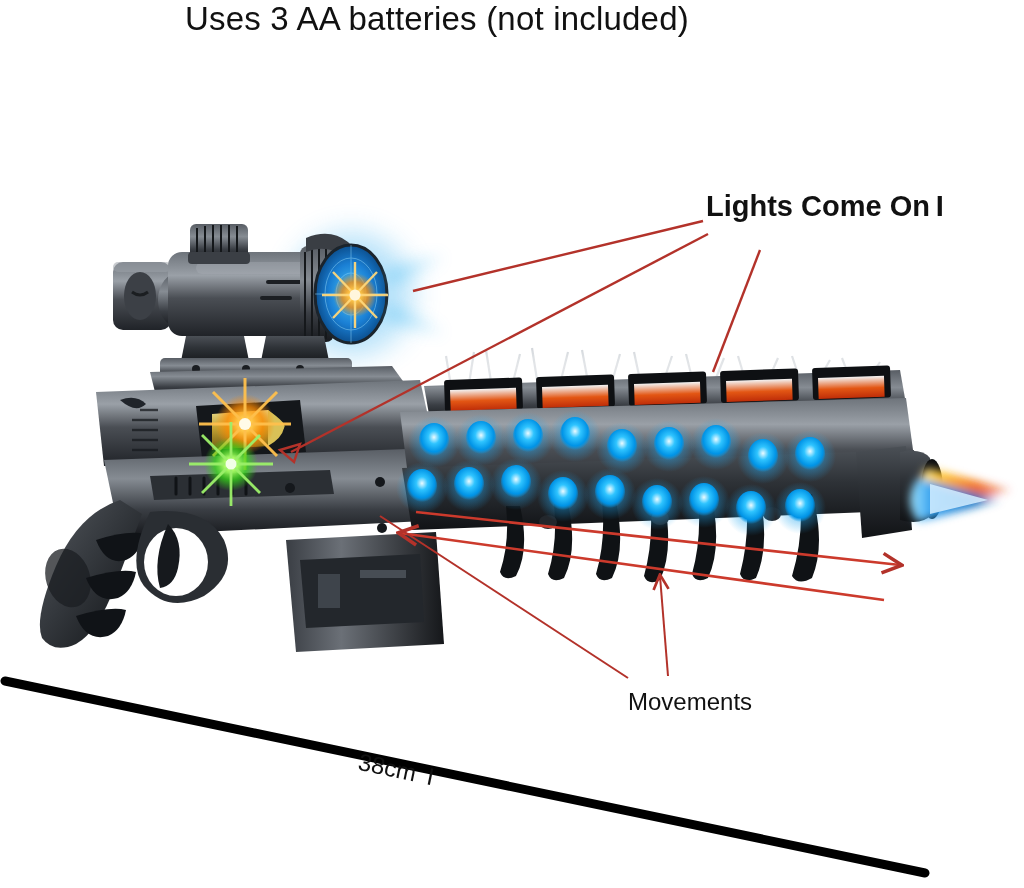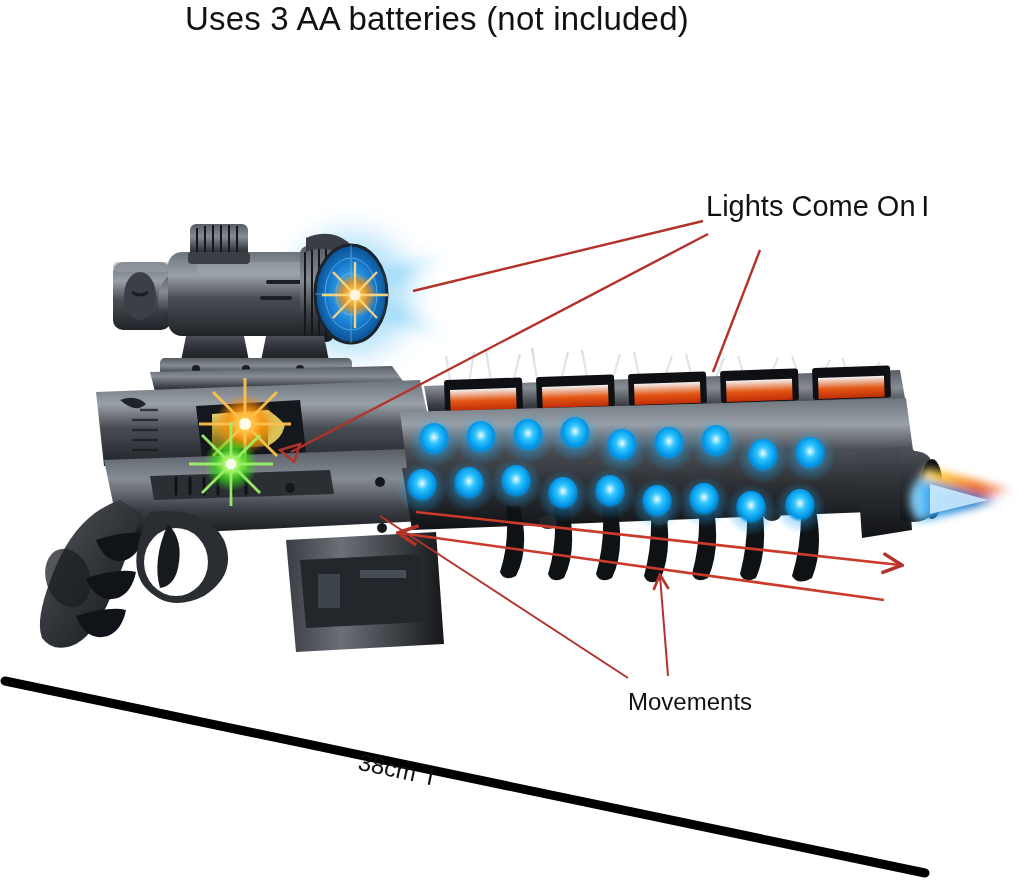--- a/index.html
+++ b/index.html
@@ -33,20 +33,21 @@
   #title-text {
     left: 185px;
     top: 2px;
     font-size: 33px;
     letter-spacing: 0.2px;
   }
   #lights-label {
     left: 706px;
     top: 192px;
     font-size: 29px;
+    font-weight: bold;
   }
   #movements-label {
     left: 628px;
     top: 690px;
     font-size: 24px;
   }
   #dim-label {
     left: 361px;
     top: 750px;
     font-size: 24px;

